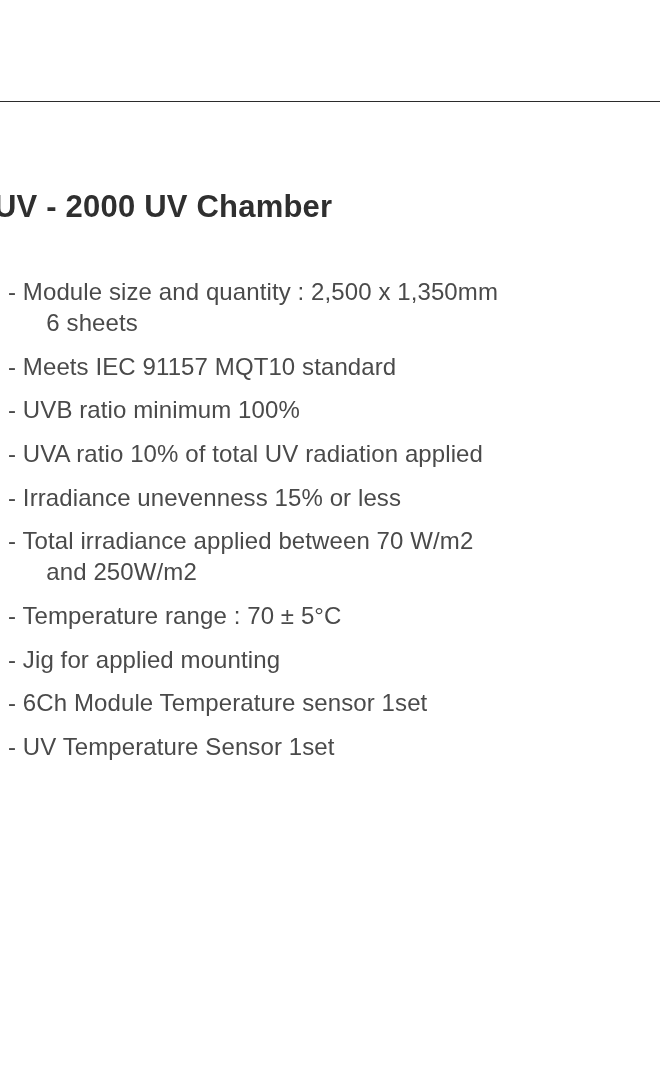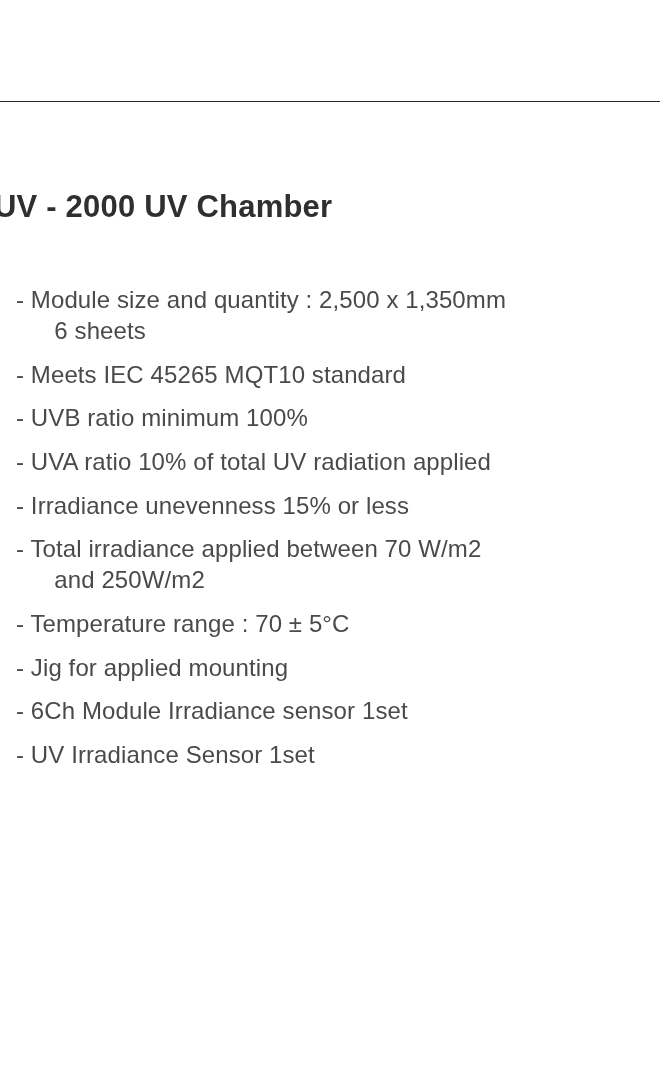--- a/index.html
+++ b/index.html
@@ -44,21 +44,21 @@
     letter-spacing: 0.2px;
     color: #2f2f2f;
     line-height: 1.1;
     white-space: nowrap;
   }
   .spec-list {
     position: relative;
     top: 133px;
     left: 0;
     list-style: none;
-    margin: 16px;
+    margin: 8px;
     padding: 0;
   }
   .spec-item {
     display: block;
     font-size: 24px;
     line-height: 1.28;
     color: #4a4a4a;
     margin-bottom: 13px;
     padding-left: 18px;
     text-indent: -18px;
@@ -73,26 +73,26 @@
 
   <div class="top-blank"></div>
   <div class="divider"></div>
 
   <div class="content">
     <h1 class="title">UV - 2000  UV Chamber</h1>
 
     <ul class="spec-list">
       <li class="spec-item">- Module size and quantity : 2,500 x 1,350mm
    6 sheets</li>
-      <li class="spec-item">- Meets IEC 45265 MQT10 standard</li>
+      <li class="spec-item">- Meets IEC 91157 MQT10 standard</li>
       <li class="spec-item">- UVB ratio minimum 100%</li>
       <li class="spec-item">- UVA ratio 10% of total UV radiation applied</li>
       <li class="spec-item">- Irradiance unevenness 15% or less</li>
       <li class="spec-item">- Total irradiance applied between 70 W/m2
    and 250W/m2</li>
       <li class="spec-item">- Temperature range : 70 ± 5°C</li>
       <li class="spec-item">- Jig for applied mounting</li>
-      <li class="spec-item">- 6Ch Module Irradiance sensor 1set</li>
-      <li class="spec-item">- UV Irradiance Sensor 1set</li>
+      <li class="spec-item">- 6Ch Module Temperature sensor 1set</li>
+      <li class="spec-item">- UV Temperature Sensor 1set</li>
     </ul>
   </div>
 
 </div>
 
 </body></html>

